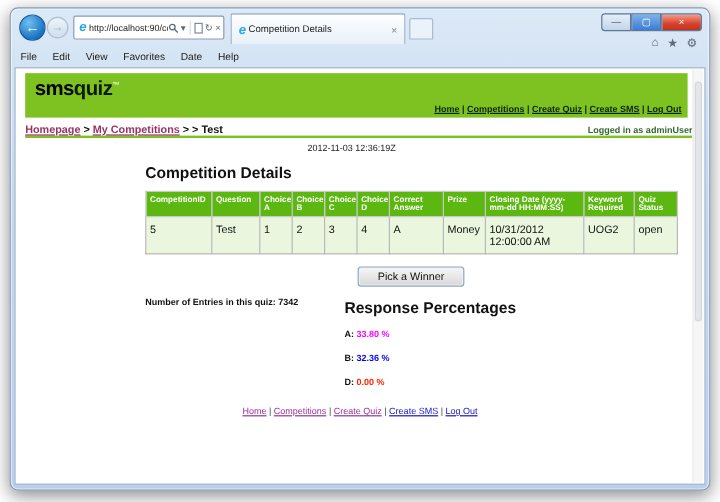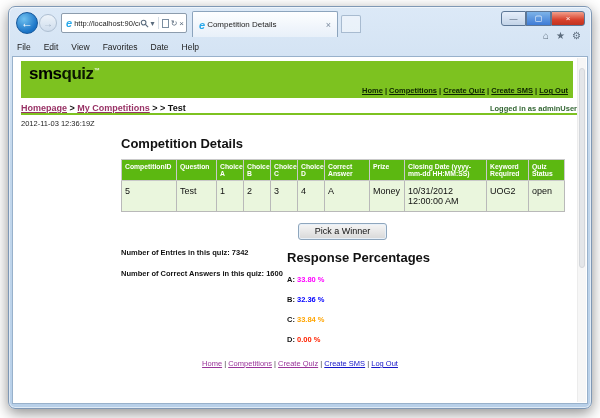--- a/index.html
+++ b/index.html
@@ -60,21 +60,21 @@
   .logo .tm { color:#ffffff; font-size:6px; vertical-align:super; font-weight:normal; }
   .topnav { position:absolute; right:5px; bottom:3px; font-size:7.5px; font-weight:bold; color:#0c2400; }
   .topnav a { color:#0c2400; text-decoration:underline; }
 
   .crumbrow { height:17px; border-bottom:2px solid #7dc220; display:flex; align-items:flex-end;
     justify-content:space-between; margin-right:2px; }
   .crumbs { font-size:9px; font-weight:bold; color:#111; }
   .crumbs a { color:#993366; text-decoration:underline; }
   .loggedin { font-size:7.5px; font-weight:bold; color:#336633;padding-left:11px; }
 
-  .timestamp { text-align:left; font-size:7.5px; color:#222; padding:4px 8px 2px 0; margin-right:6px; }
+  .timestamp { text-align:center; font-size:7.5px; color:#222; padding:4px 8px 2px 0; margin-right:6px; }
 
   .main { margin-left:100px; margin-right:18px; }
   h1.pagetitle { font-size:13px; font-weight:bold; color:#111; margin:6px 0 8px 0; }
 
   table.comp { border-collapse:collapse; table-layout:fixed; width:443px; }
   table.comp th { background:#5cb811; color:#fff; font-size:6.8px; font-weight:bold; text-align:left;
     vertical-align:top; padding:3px 3px; border:1px solid #c9c9c9; }
   table.comp td { background:#eaf6dd; color:#111; font-size:9px; text-align:left; vertical-align:top;
     padding:5px 3px; border:1px solid #b9b9b9; word-wrap:break-word; }
 
@@ -217,37 +217,32 @@
       </tbody>
         </table>
 
       <div class="btnrow">
         <button class="winner-btn">Pick a Winner</button>
       </div>
 
       <div class="cols">
         <div class="col-stats">
           <div class="statline">Number of Entries in this quiz: 7342</div>
-          <div class="statline">Number of Correct Answers in this quiz: 1600</div>
         </div>
         <div class="col-resp">
           <h2 class="sechead">Response Percentages</h2>
           <div class="pctline">
             <span>A:</span>
             <span class="val" style="color: rgb(255, 0, 255);">33.80 %</span>
           </div>
           <div class="pctline">
             <span>B:</span>
             <span class="val" style="color: rgb(0, 0, 255);">32.36 %</span>
           </div>
           <div class="pctline">
-            <span>C:</span>
-            <span class="val" style="color: rgb(255, 165, 0);">33.84 %</span>
-          </div>
-          <div class="pctline">
             <span>D:</span>
             <span class="val" style="color: rgb(255, 34, 0);">0.00 %</span>
           </div>
         </div>
       </div>
     </div>
 
     <div class="footer">
       <a href="#" class="visited">Home</a><span> | </span><a href="#" class="visited">Competitions</a><span> | </span><a href="#" class="visited">Create Quiz</a><span> | </span><a href="#" class="fresh">Create SMS</a><span> | </span><a href="#" class="fresh">Log Out</a>
     </div>

